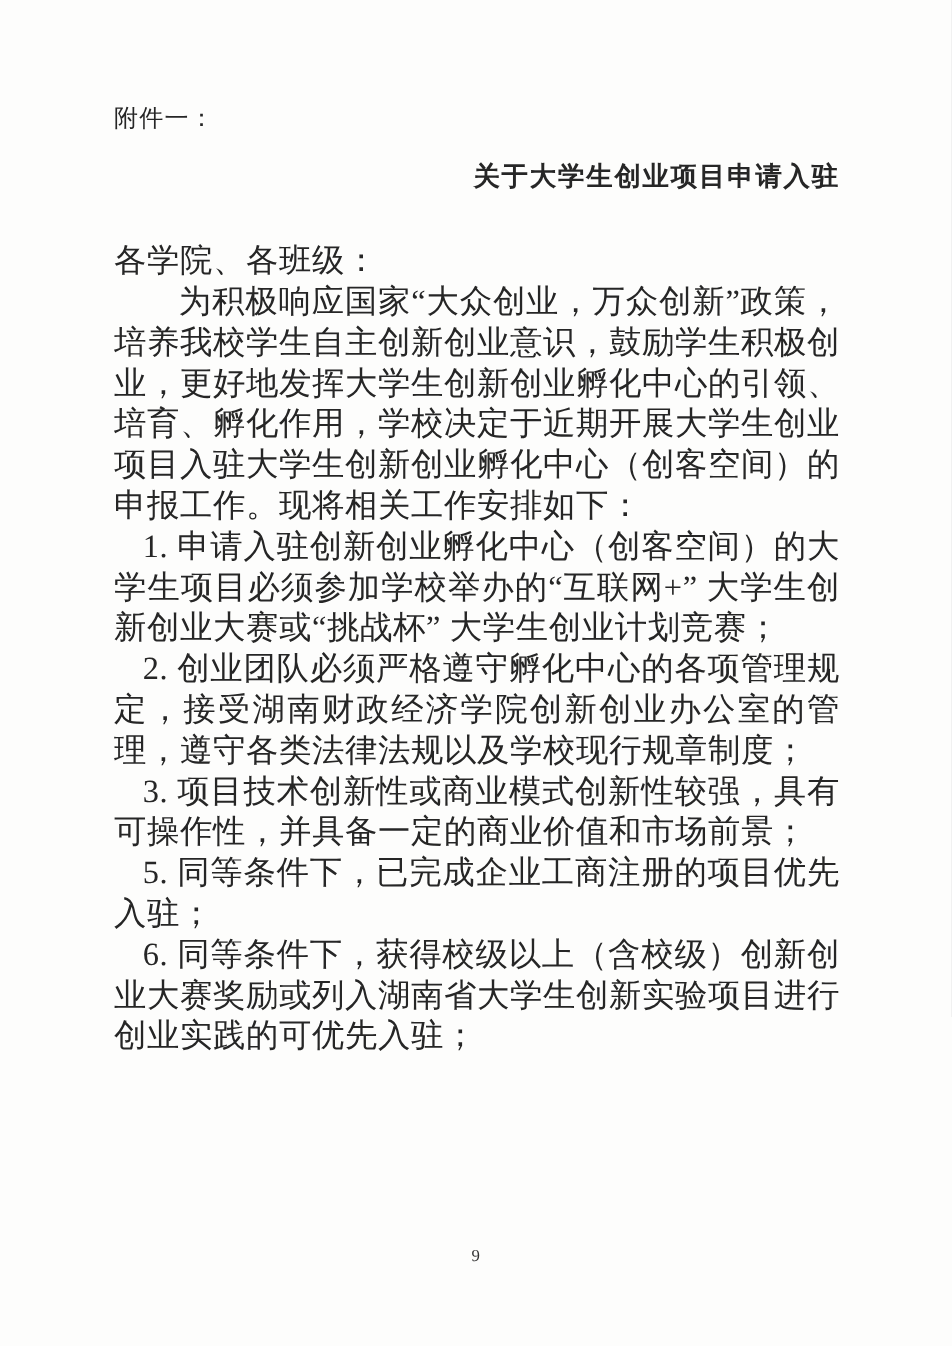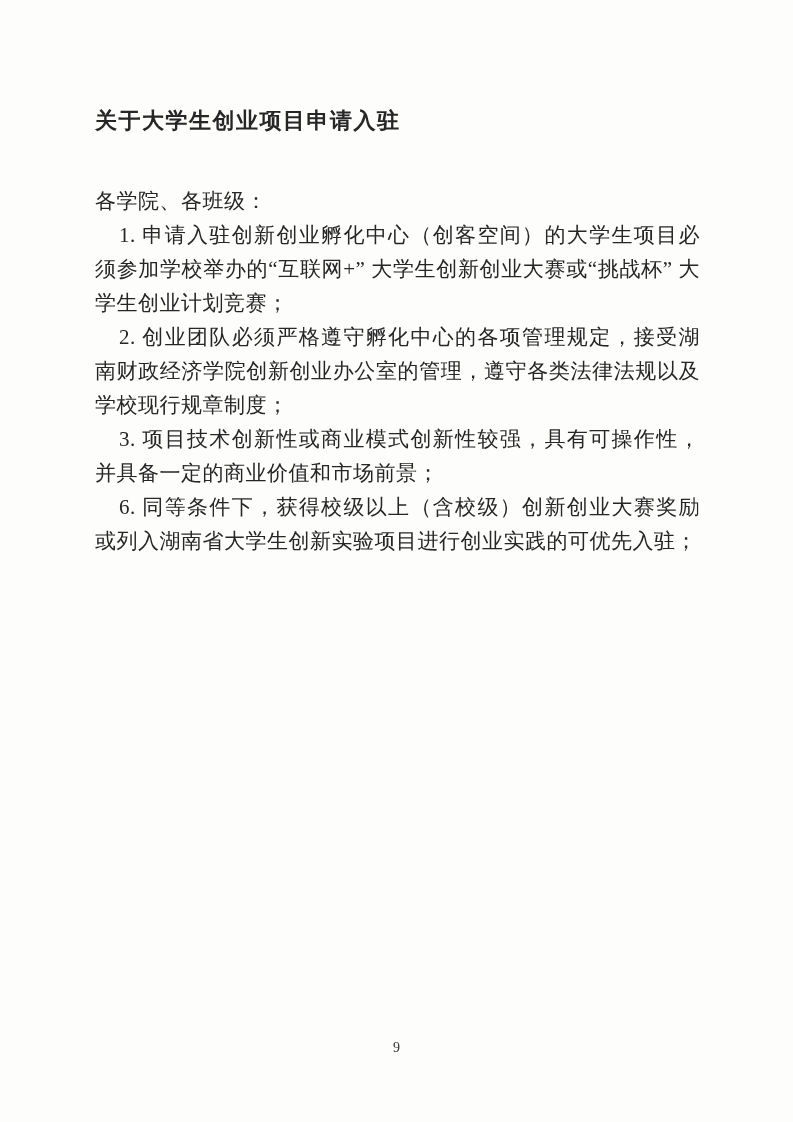--- a/index.html
+++ b/index.html
@@ -15,29 +15,29 @@
     color: #262626;
     overflow: hidden;
   }
   .attachment {
     font-size: 20px;
     line-height: 26px;
     letter-spacing: 1px;
   }
   .title {
     margin-top: 16px;
-    text-align: left;
+    text-align: right;
     font-weight: bold;
     font-size: 22px;
     line-height: 38px;
     letter-spacing: 1.5px;
   }
   .content {
-    margin-top: 44px;
-    font-size: 21px;
+    margin-top: 34px;
+    font-size: 27px;
     line-height: 34px;
     letter-spacing: 0.5px;
   }
   .content p {
     margin: 0;
     text-align: justify;
   }
   .indent { text-indent: 2em; }
   .heading {
     font-weight: bold;
@@ -52,37 +52,40 @@
     right: 0;
     text-align: center;
     font-size: 14px;
     color: #333;
   }
 </style>
 </head>
 <body>
 
 <div class="page">
+  <div class="attachment">附件一：</div>
 
   <div class="title">
     <div>关于大学生创业项目申请入驻</div>
   </div>
 
   <div class="content">
     <p>各学院、各班级：</p>
 
+    <p class="indent">为积极响应国家“大众创业，万众创新”政策，培养我校学生自主创新创业意识，鼓励学生积极创业，更好地发挥大学生创新创业孵化中心的引领、培育、孵化作用，学校决定于近期开展大学生创业项目入驻大学生创新创业孵化中心（创客空间）的申报工作。现将相关工作安排如下：</p>
 
 
 
 
     <p class="item">1. 申请入驻创新创业孵化中心（创客空间）的大学生项目必须参加学校举办的“互联网+” 大学生创新创业大赛或“挑战杯” 大学生创业计划竞赛；</p>
 
     <p class="item">2. 创业团队必须严格遵守孵化中心的各项管理规定，接受湖南财政经济学院创新创业办公室的管理，遵守各类法律法规以及学校现行规章制度；</p>
 
     <p class="item">3. 项目技术创新性或商业模式创新性较强，具有可操作性，并具备一定的商业价值和市场前景；</p>
 
 
+    <p class="item">5. 同等条件下，已完成企业工商注册的项目优先入驻；</p>
 
     <p class="item">6. 同等条件下，获得校级以上（含校级）创新创业大赛奖励或列入湖南省大学生创新实验项目进行创业实践的可优先入驻；</p>
   </div>
 
   <div class="footer">9</div>
 </div>
 
 </body></html>

